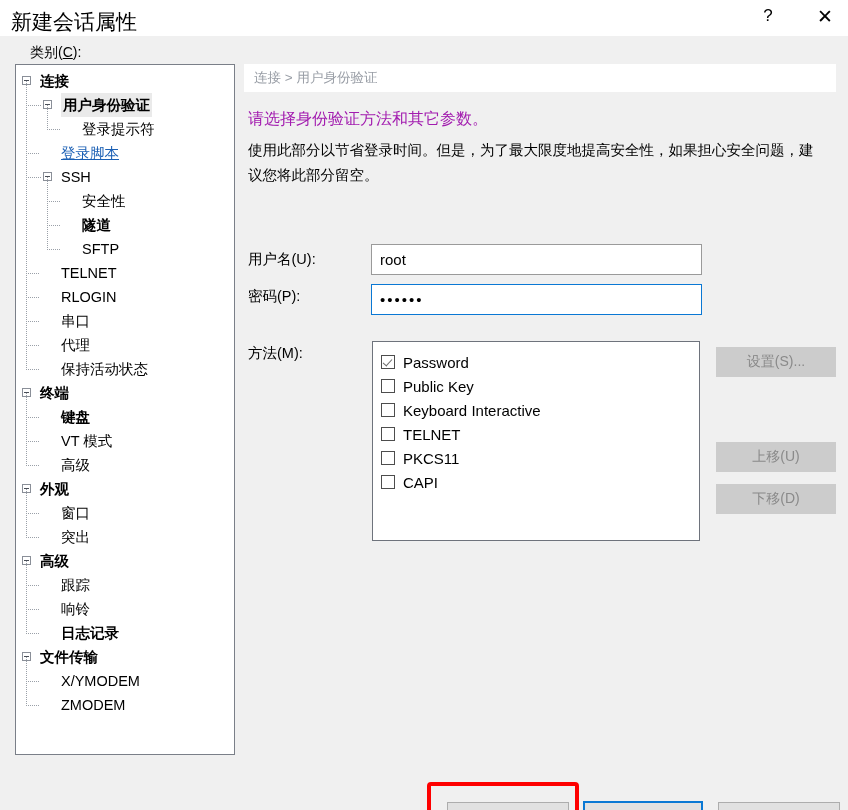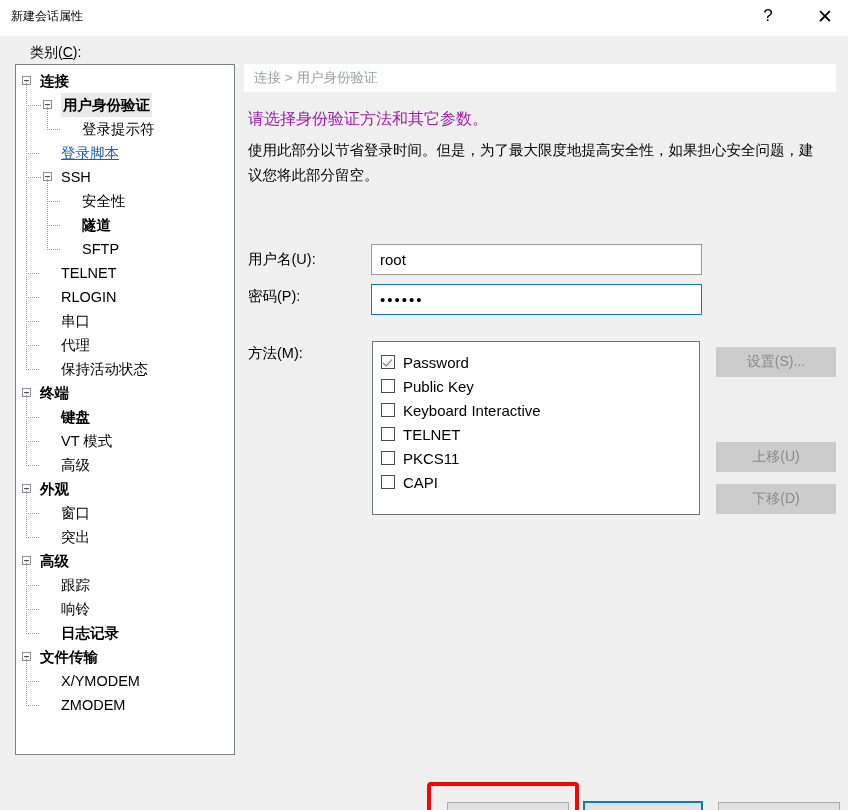--- a/index.html
+++ b/index.html
@@ -15,21 +15,21 @@
     position: relative;
   }
 
   
   .titlebar {
     position: absolute; left: 0; top: 0; width: 848px; height: 36px;
     background: #ffffff;
   }
   .titlebar-text {
     position: absolute; left: 11px; top: 8px;
-    font-size: 12px; color: #000000; white-space: nowrap; text-align: right;
+    font-size: 21px; color: #000000; white-space: nowrap; text-align: right;
   }
   .tb-btn {
     position: absolute; top: 0; height: 32px; width: 46px;
     display: flex; align-items: center; justify-content: center;
     color: #000000; background: transparent;
   }
   .tb-help { left: 745px; font-size: 17px; }
   .tb-close { left: 802px; font-size: 19px; font-weight: 300; }
 
   
@@ -124,21 +124,21 @@
     position: absolute; left: 127px; width: 331px; height: 31px;
     background: #ffffff; box-sizing: border-box;
     font-size: 15px; line-height: 29px; padding-left: 8px;
     color: #000000; white-space: nowrap; overflow: hidden;
   }
   .txt-user { top: 180px; border: 1px solid #9a9a9a; }
   .txt-pass { top: 220px; border: 1px solid #0a78d4; letter-spacing: 2px; }
 
   .methods-box {
     position: absolute; left: 128px; top: 277px;
-    width: 328px; height: 174px;
+    width: 328px; height: 200px;
     background: #ffffff; border: 1px solid #6e737c;
     box-sizing: border-box; padding: 8px 0 17px 8px;
   }
   .mrow {
     height: 24px; display: flex; align-items: center;
     font-size: 15px; color: #000;
   }
   .cbox {
     width: 14px; height: 14px; border: 1px solid #4d4d4d;
     background: #fff; box-sizing: border-box; margin-right: 8px;

